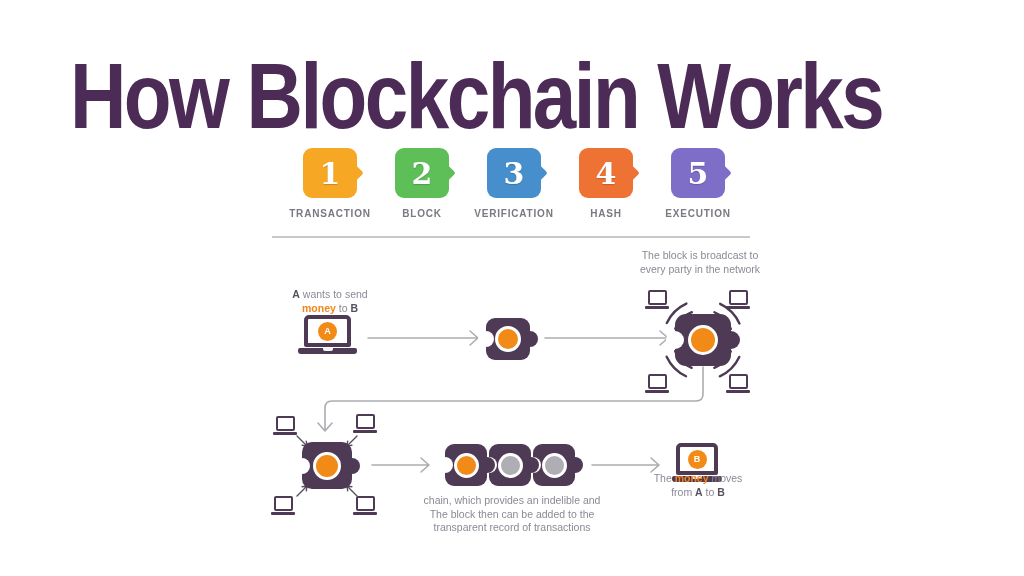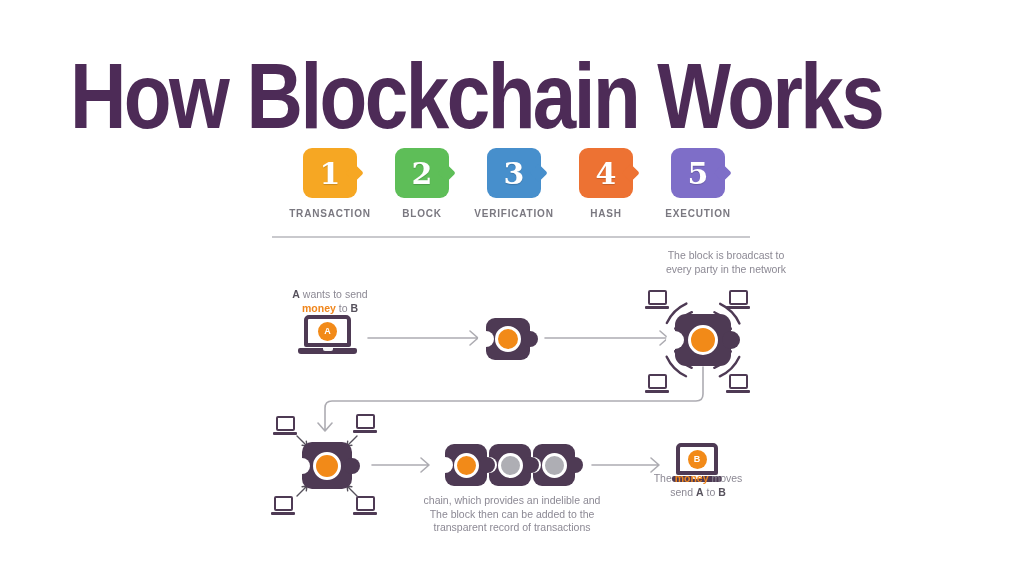--- a/index.html
+++ b/index.html
@@ -33,21 +33,21 @@
   }
   .divider{position:absolute;left:272px;top:236px;width:478px;height:2px;background:#C9C9CD;}
   
   .caption{
     position:absolute;text-align:center;font-size:10.5px;line-height:13.5px;color:#8C8994;
   }
   .caption .seg-bold{color:#56515C;font-weight:bold;}
   .caption .seg-orange{color:#F0861C;font-weight:bold;}
   .cap-send{left:260px;top:288px;width:140px;}
   .cap-represented{left:427px;top:282px;width:170px;}
-  .cap-broadcast{left:646px;top:249px;width:160px;}
+  .cap-broadcast{left:620px;top:249px;width:160px;}
   .cap-approve{left:247px;top:526px;width:160px;}
   .cap-chain{left:422px;top:494px;width:180px;}
   .cap-money{left:628px;top:472px;width:140px;}
   
   .laptop{position:absolute;}
   .laptop-a{left:298px;top:315px;width:59px;}
   .laptop-b{left:672px;top:443px;width:50px;}
   .lt-screen{
     margin:0 auto;background:#fff;border:4px solid #4E3A54;border-radius:5px 5px 2px 2px;
     display:flex;align-items:center;justify-content:center;
@@ -249,16 +249,16 @@
   <div class="laptop laptop-b">
     <div class="lt-screen">
       <div class="token" style="background: rgb(242, 138, 24);">
           <span>B</span>
         </div>
     </div>
     <div class="lt-base"></div>
   </div>
   <div class="caption cap-money">
       <div><span>The </span><span class="seg-orange">money</span><span> moves</span></div>
-      <div><span>send </span><span class="seg-bold">A</span><span> to </span><span class="seg-bold">B</span></div>
+      <div><span>from </span><span class="seg-bold">A</span><span> to </span><span class="seg-bold">B</span></div>
     </div>
 
 </div>
 
 </body></html>

